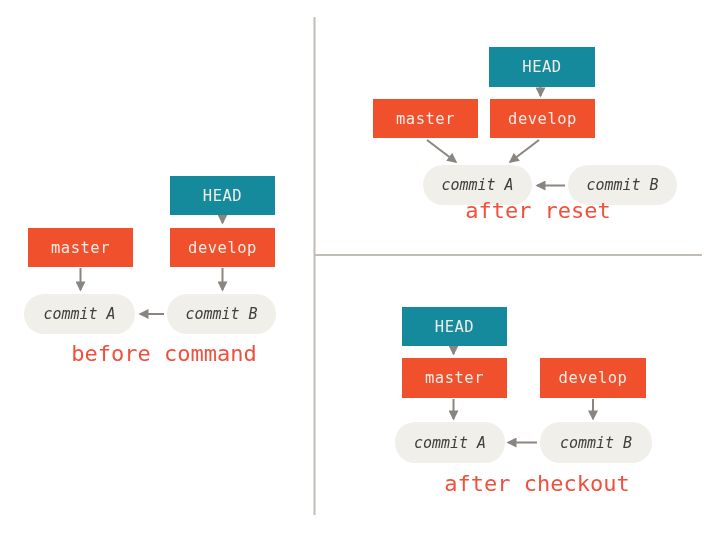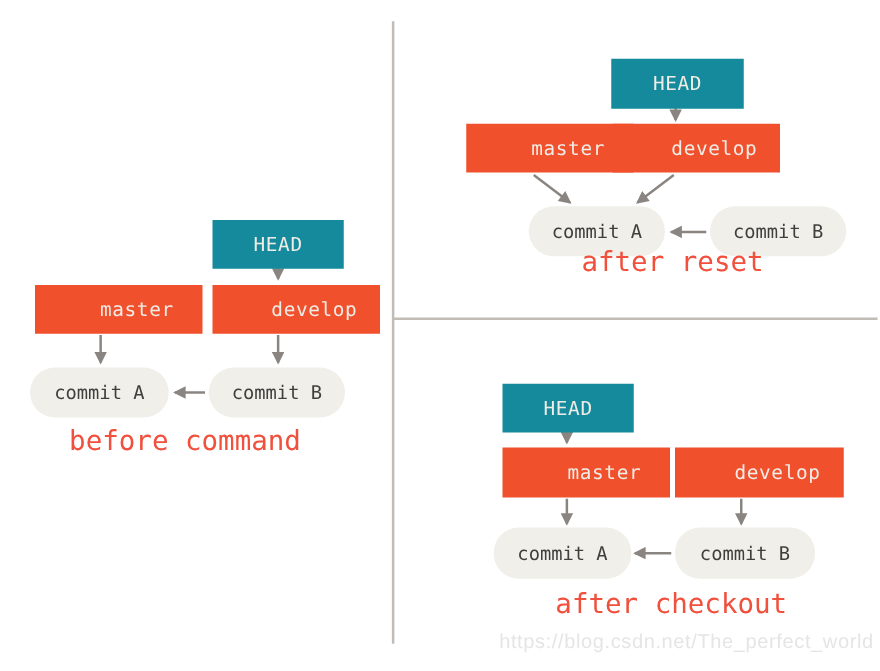--- a/index.html
+++ b/index.html
@@ -18,30 +18,31 @@
   .box {
     position: absolute;
     display: flex;
     align-items: center;
     justify-content: center;
     font-size: 15.5px;
     color: var(--box-text, #efece6);
     letter-spacing: 0.5px;
   }
   .head-box   { background: var(--head-bg, #148a9c); margin-top: 14px; }
-  .branch-box { background: var(--branch-bg, #f0502c); padding-left: 29px; }
+  .branch-box { background: var(--branch-bg, #f0502c); }
   .commit-pill {
     position: absolute;
     display: flex;
     align-items: center;
     justify-content: center;
     background: var(--pill-bg, #f0efe9);
     color: var(--pill-text, #403f3d);
     font-size: 15px;
     border-radius: 20px;
+    font-style: italic;
   }
   .caption {
     position: absolute;
     transform: translateX(-50%);
     color: var(--caption-text, #f0503c);
     font-size: 22px;
     white-space: nowrap;
   }
   .watermark {
     position: absolute;
@@ -84,35 +85,34 @@
     <line class="arrow" x1="593" y1="399" x2="593" y2="419" marker-end="url(#ah)"></line>
     <line class="arrow" x1="537" y1="442.5" x2="508" y2="442.5" marker-end="url(#ah)"></line>
   </svg>
 
   <section>
     <div class="box head-box" style="left:170px;top:162px;width:105px;height:39px">HEAD</div>
     <div class="box branch-box" style="left:28px;top:228px;width:105px;height:39px">master</div>
     <div class="box branch-box" style="left:170px;top:228px;width:105px;height:39px">develop</div>
     <div class="commit-pill" style="left:24px;top:294px;width:111px;height:40px">commit A</div>
     <div class="commit-pill" style="left:167px;top:294px;width:109px;height:40px">commit B</div>
-    <div class="caption" style="left:148px;top:341px">before command</div>
+    <div class="caption" style="left:164px;top:341px">before command</div>
   </section>
 
   <section>
     <div class="box head-box" style="left:489px;top:33px;width:106px;height:40px">HEAD</div>
     <div class="box branch-box" style="left:373px;top:99px;width:105px;height:39px">master</div>
     <div class="box branch-box" style="left:490px;top:99px;width:105px;height:39px">develop</div>
     <div class="commit-pill" style="left:423px;top:165px;width:109px;height:40px">commit A</div>
     <div class="commit-pill" style="left:568px;top:165px;width:109px;height:40px">commit B</div>
     <div class="caption" style="left:538px;top:198px">after reset</div>
   </section>
 
   <section>
     <div class="box head-box" style="left:402px;top:293px;width:105px;height:39px">HEAD</div>
     <div class="box branch-box" style="left:402px;top:358px;width:105px;height:40px">master</div>
     <div class="box branch-box" style="left:540px;top:358px;width:106px;height:40px">develop</div>
     <div class="commit-pill" style="left:395px;top:422px;width:110px;height:41px">commit A</div>
     <div class="commit-pill" style="left:540px;top:422px;width:112px;height:41px">commit B</div>
     <div class="caption" style="left:537px;top:471px">after checkout</div>
   </section>
 
-  <div class="watermark">https://blog.csdn.net/The_perfect_world</div>
 </div>
 
 </body></html>

